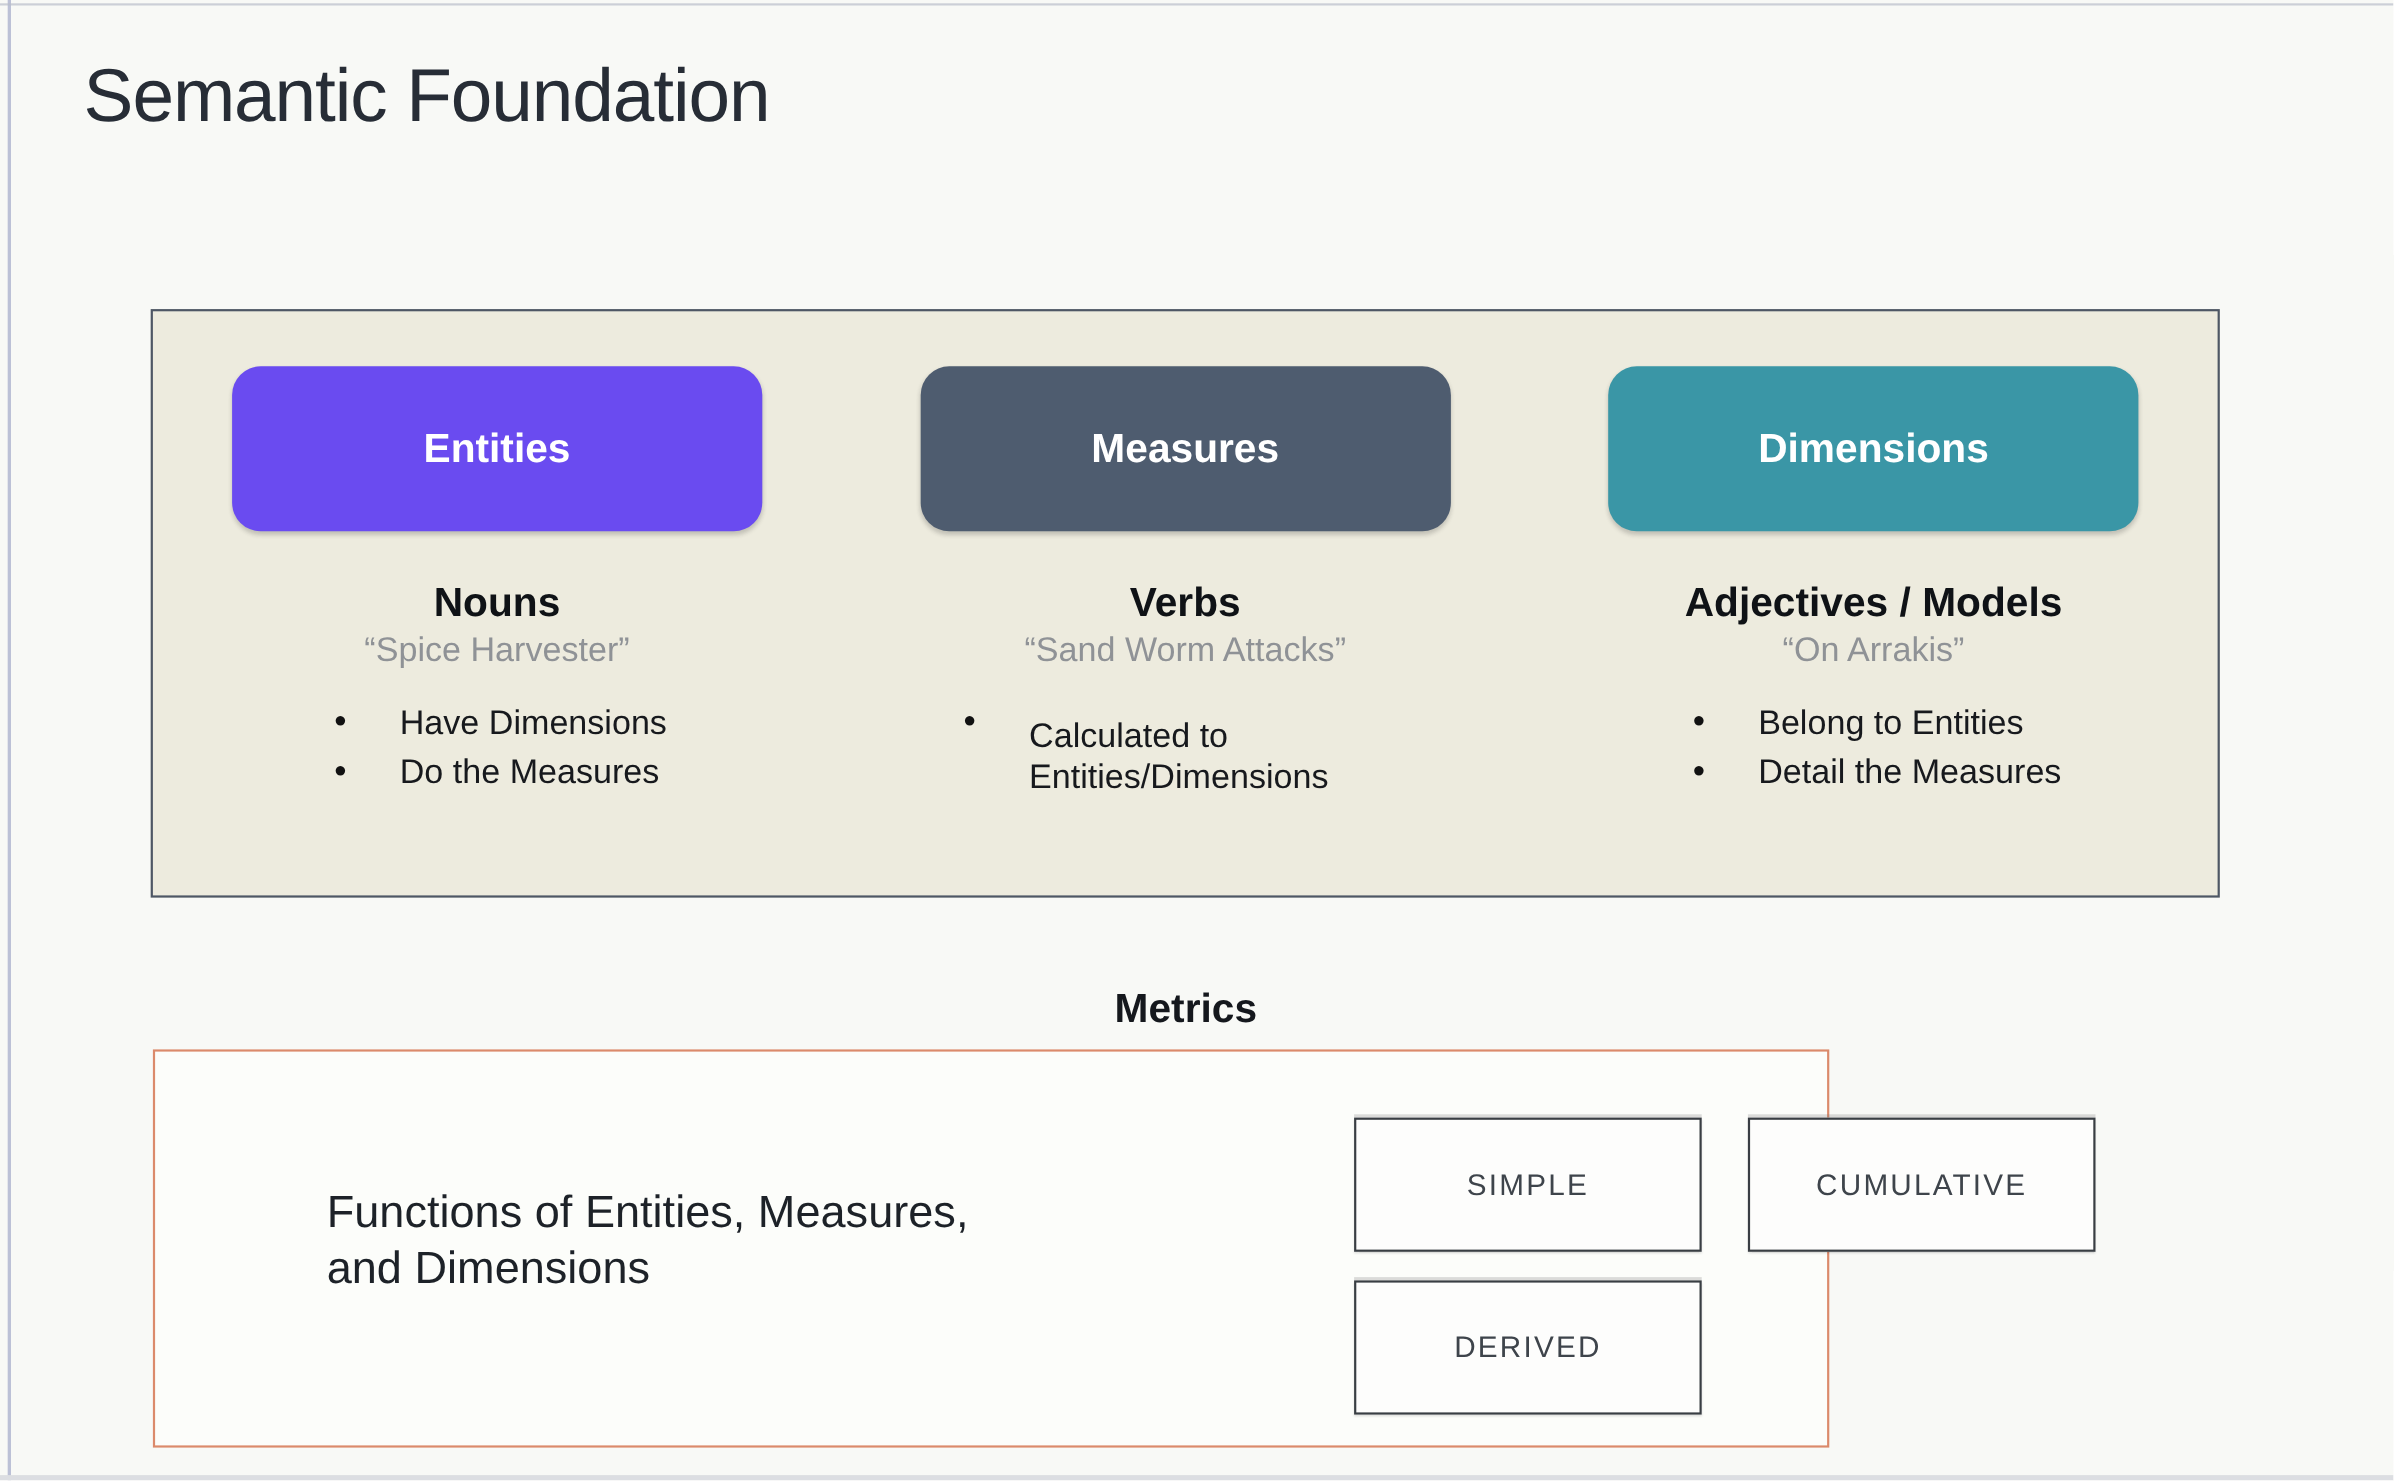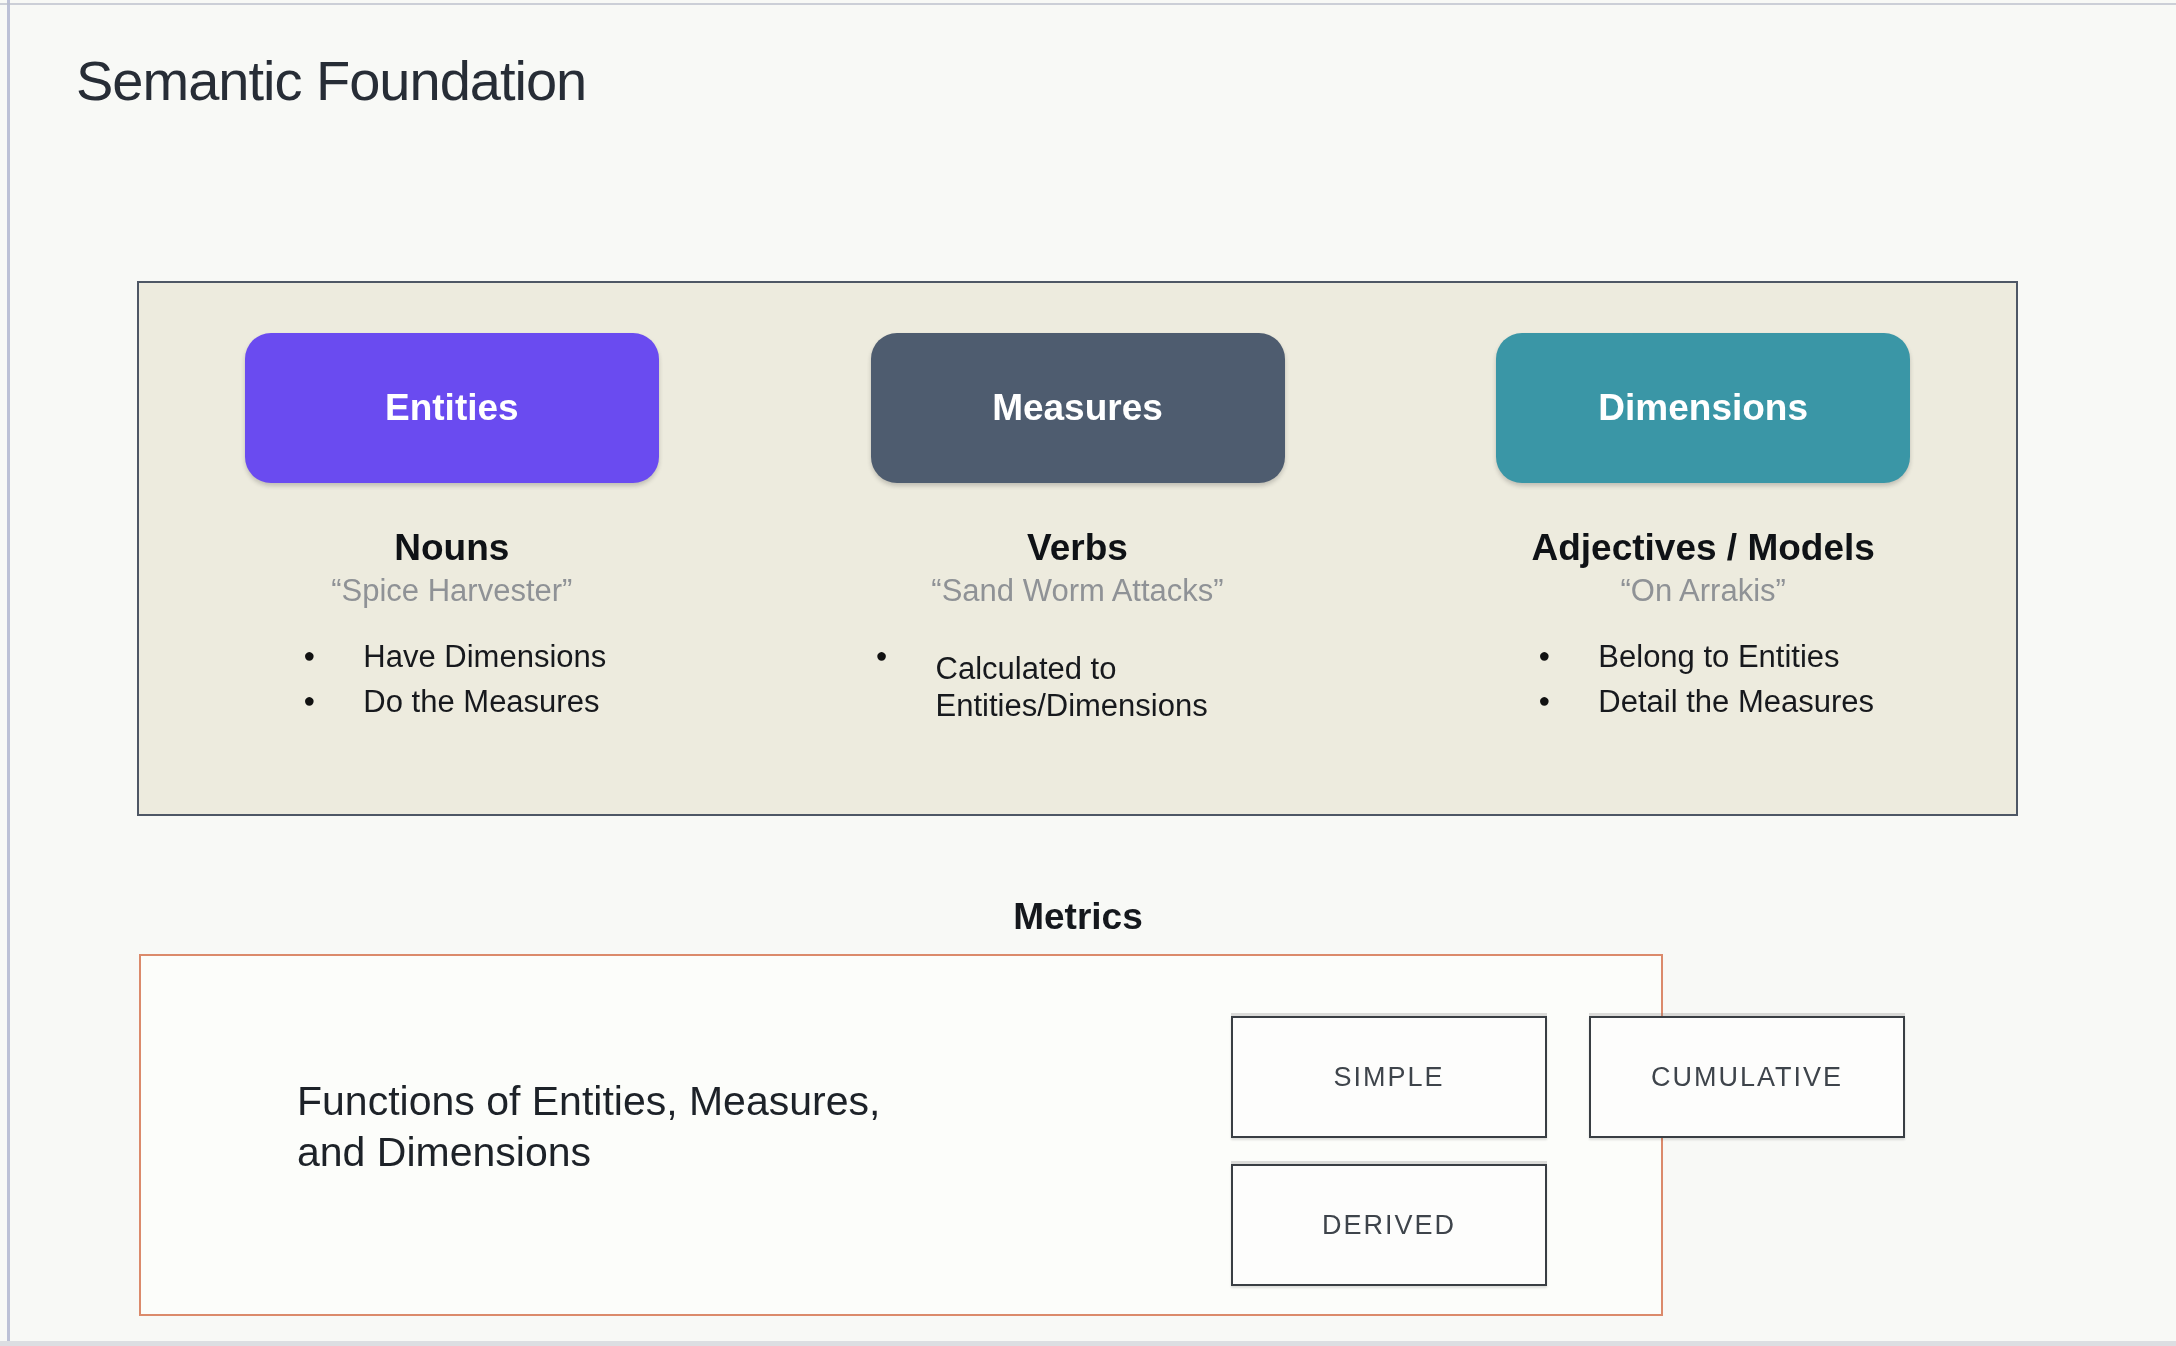--- a/index.html
+++ b/index.html
@@ -9,41 +9,41 @@
     background:#f8f9f6;
     font-family:"Liberation Sans","DejaVu Sans",sans-serif;
     overflow:hidden;
   }
   .edge-left{position:absolute;left:7px;top:0;bottom:0;width:3px;background:#a8aecb;opacity:.75;}
   .edge-top{position:absolute;top:3px;left:0;right:0;height:2px;background:#b9bdcb;opacity:.7;}
   .edge-bottom{position:absolute;bottom:0;left:0;right:0;height:5px;background:#dcdee2;}
 
   .slide-title{
     position:absolute;left:76px;top:48px;
-    font-size:56px;color:#272d36;letter-spacing:-1px;
+    font-size:68px;color:#272d36;letter-spacing:-1px;
   }
 
   .section-heading{
     position:absolute;text-align:center;
     font-size:37px;font-weight:bold;color:#15181d;
   }
   .models-heading{left:137px;width:1881px;top:224px;}
   .metrics-heading{left:139px;width:1878px;top:896px;}
 
   .models-panel{
     position:absolute;left:137px;top:281px;width:1881px;height:535px;
     background:#edebde;border:2px solid #4e5765;box-sizing:border-box;
     display:flex;
   }
   .model-col{
     flex:1;display:flex;flex-direction:column;align-items:center;
     padding-top:50px;box-sizing:border-box;
   }
   .pill{
-    width:414px;height:150px;border-radius:26px;
+    width:482px;height:150px;border-radius:26px;
     display:flex;align-items:center;justify-content:center;
     color:#ffffff;font-weight:bold;font-size:37px;
     box-shadow:0 3px 4px rgba(40,40,40,.22);
   }
   .pill-entities{background:#6a4bf0;}
   .pill-measures{background:#4e5c6f;}
   .pill-dimensions{background:#3a96a6;}
 
   .col-subtitle{margin-top:44px;font-size:37px;font-weight:bold;color:#0f1216;}
   .col-quote{margin-top:4px;font-size:31px;color:#8f9296;}

